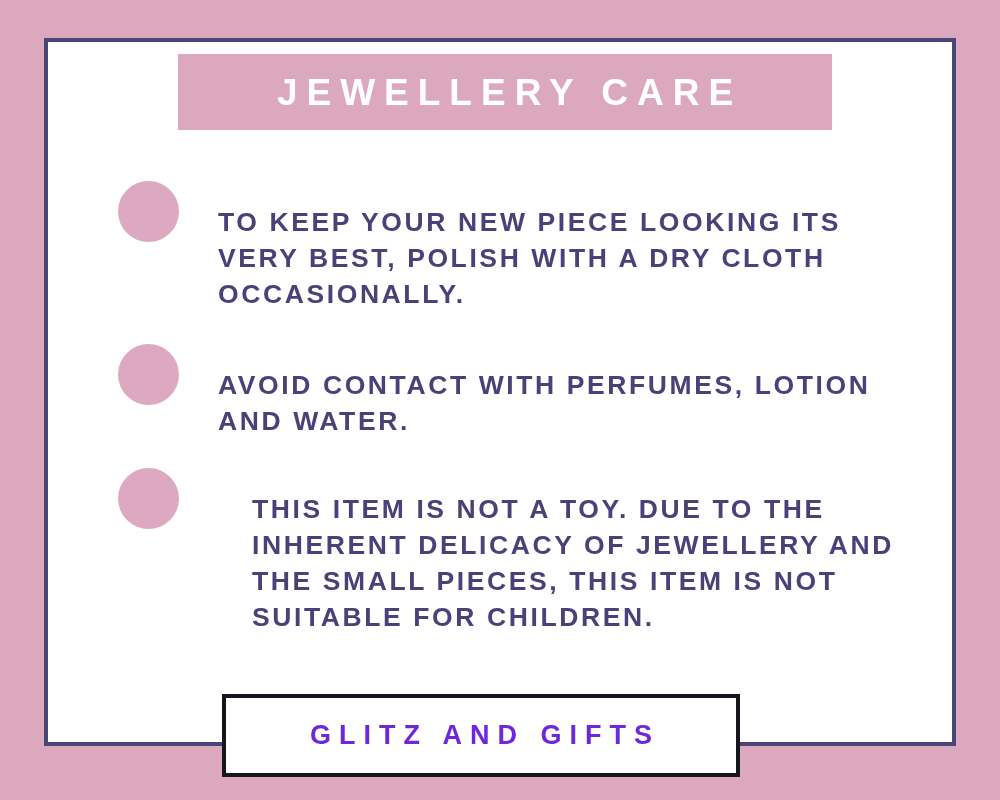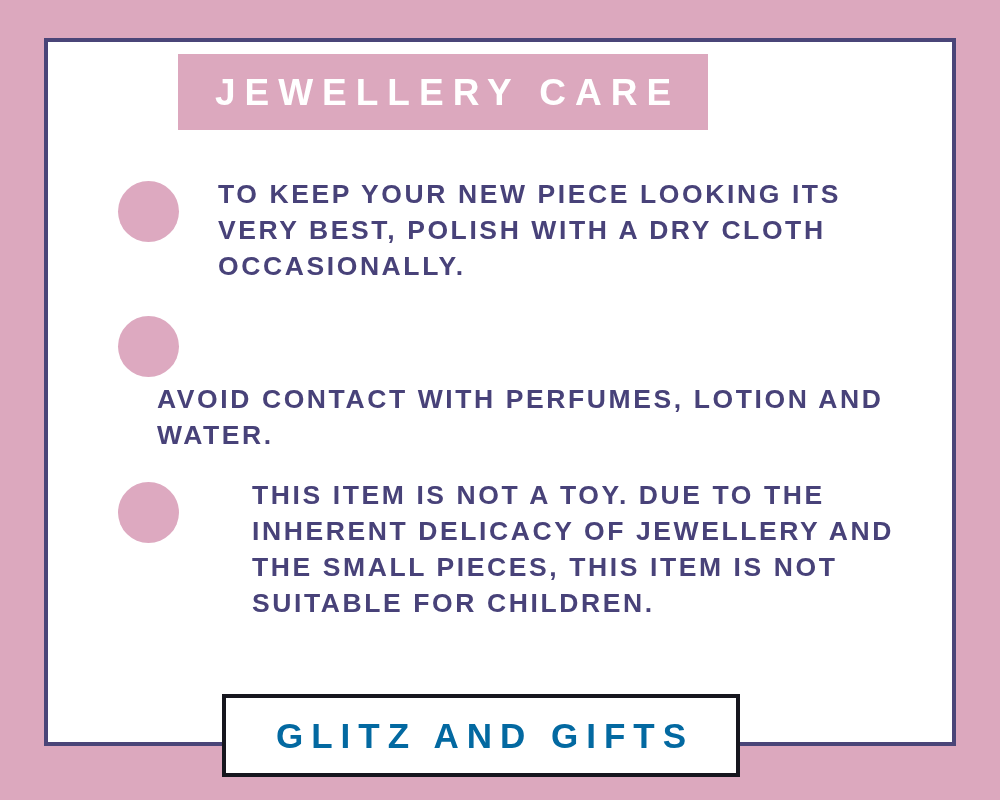--- a/index.html
+++ b/index.html
@@ -31,21 +31,21 @@
     box-sizing: border-box;
     border: 4px solid #4a4578;
     background: #ffffff;
   }
 
   
   #title-banner {
     position: absolute;
     left: 178px;
     top: 54px;
-    width: 530px;
+    width: 654px;
     height: 76px;
     background: #dca8be;
     display: flex;
     align-items: center;
     justify-content: center;
   }
   #title-text {
     color: #ffffff;
     font-size: 37px;
     font-weight: bold;
@@ -80,45 +80,46 @@
     padding-left: 39px;
     padding-top: 4px;
   }
   .bullet-text {
     color: #484279;
     font-size: 26.5px;
     font-weight: bold;
     letter-spacing: 2.6px;
     line-height: 36px;
     text-transform: uppercase;
+    margin-top: 28px;
   }
 
   
   .bullet-row.r1 { margin-bottom: 23px; }
   .bullet-row.r2 { margin-bottom: 22px; }
-  .bullet-row.r3 { margin-bottom: 20px; flex-direction: column; }
+  .bullet-row.r3 { margin-bottom: 20px; }
   .bullet-row.r4 { margin-bottom: 0; gap: 34px; }
 
   
   #footer-box {
     position: absolute;
     left: 222px;
     top: 694px;
     width: 518px;
     height: 83px;
     box-sizing: border-box;
     border: 4px solid #16161e;
     background: #ffffff;
     display: flex;
     align-items: center;
     justify-content: center;
   }
   #footer-text {
-    color: #0369a1;
-    font-size: 35px;
+    color: #6d28d9;
+    font-size: 27px;
     font-weight: bold;
     letter-spacing: 8px;
     text-indent: 8px;
     line-height: 1;
     white-space: nowrap;
   }
 </style>
 </head>
 <body>
 

